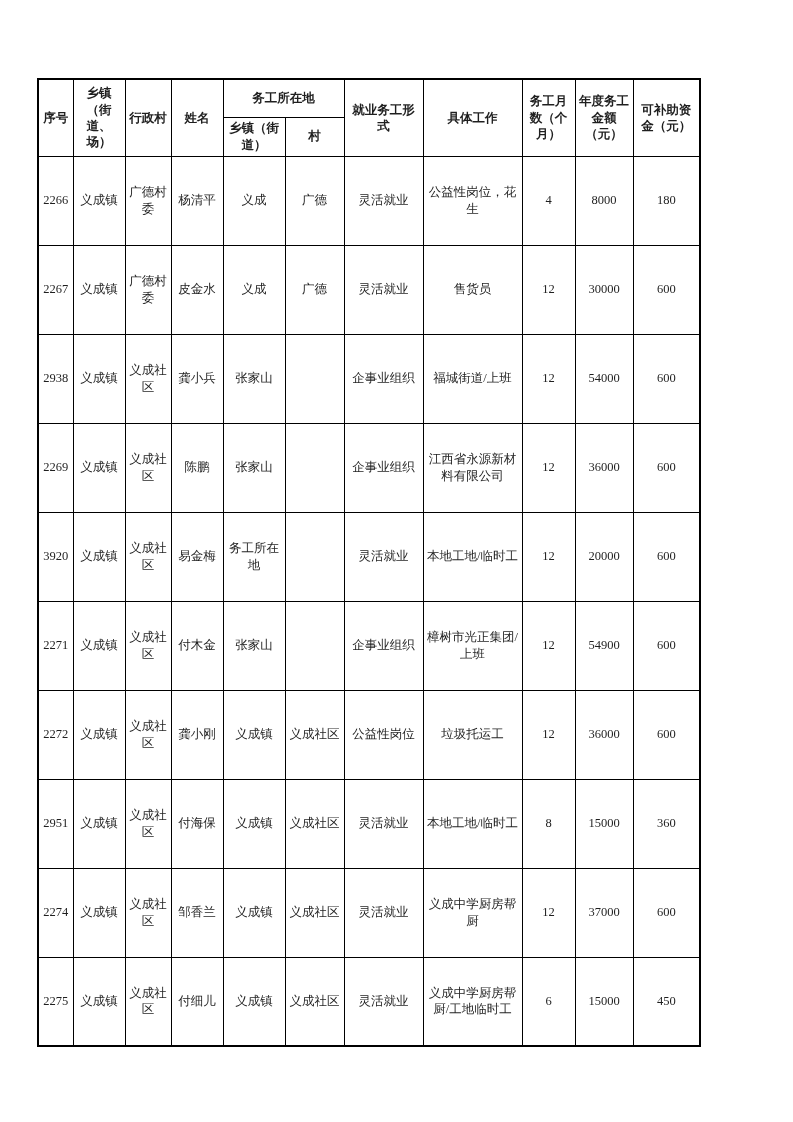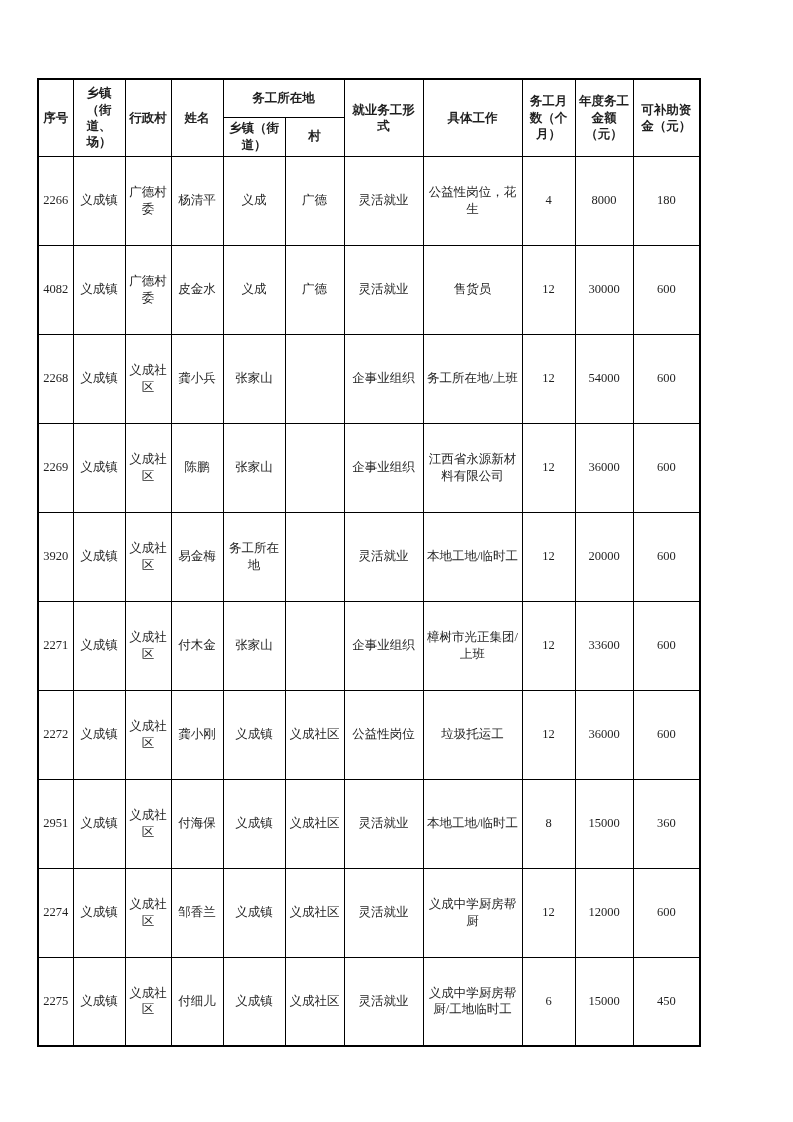--- a/index.html
+++ b/index.html
@@ -87,41 +87,41 @@
           <td>杨清平</td>
           <td>义成</td>
           <td>广德</td>
           <td>灵活就业</td>
           <td>公益性岗位，花生</td>
           <td>4</td>
           <td>8000</td>
           <td>180</td>
         </tr>
         <tr>
-          <td>4082</td>
+          <td>2267</td>
           <td>义成镇</td>
           <td>广德村委</td>
           <td>皮金水</td>
           <td>义成</td>
           <td>广德</td>
           <td>灵活就业</td>
           <td>售货员</td>
           <td>12</td>
           <td>30000</td>
           <td>600</td>
         </tr>
         <tr>
-          <td>2268</td>
+          <td>2938</td>
           <td>义成镇</td>
           <td>义成社区</td>
           <td>龚小兵</td>
           <td>张家山</td>
           <td></td>
           <td>企事业组织</td>
-          <td>务工所在地/上班</td>
+          <td>福城街道/上班</td>
           <td>12</td>
           <td>54000</td>
           <td>600</td>
         </tr>
         <tr>
           <td>2269</td>
           <td>义成镇</td>
           <td>义成社区</td>
           <td>陈鹏</td>
           <td>张家山</td>
@@ -148,21 +148,21 @@
         <tr>
           <td>2271</td>
           <td>义成镇</td>
           <td>义成社区</td>
           <td>付木金</td>
           <td>张家山</td>
           <td></td>
           <td>企事业组织</td>
           <td>樟树市光正集团/上班</td>
           <td>12</td>
-          <td>33600</td>
+          <td>54900</td>
           <td>600</td>
         </tr>
         <tr>
           <td>2272</td>
           <td>义成镇</td>
           <td>义成社区</td>
           <td>龚小刚</td>
           <td>义成镇</td>
           <td>义成社区</td>
           <td>公益性岗位</td>
@@ -187,21 +187,21 @@
         <tr>
           <td>2274</td>
           <td>义成镇</td>
           <td>义成社区</td>
           <td>邹香兰</td>
           <td>义成镇</td>
           <td>义成社区</td>
           <td>灵活就业</td>
           <td>义成中学厨房帮厨</td>
           <td>12</td>
-          <td>12000</td>
+          <td>37000</td>
           <td>600</td>
         </tr>
         <tr>
           <td>2275</td>
           <td>义成镇</td>
           <td>义成社区</td>
           <td>付细儿</td>
           <td>义成镇</td>
           <td>义成社区</td>
           <td>灵活就业</td>

